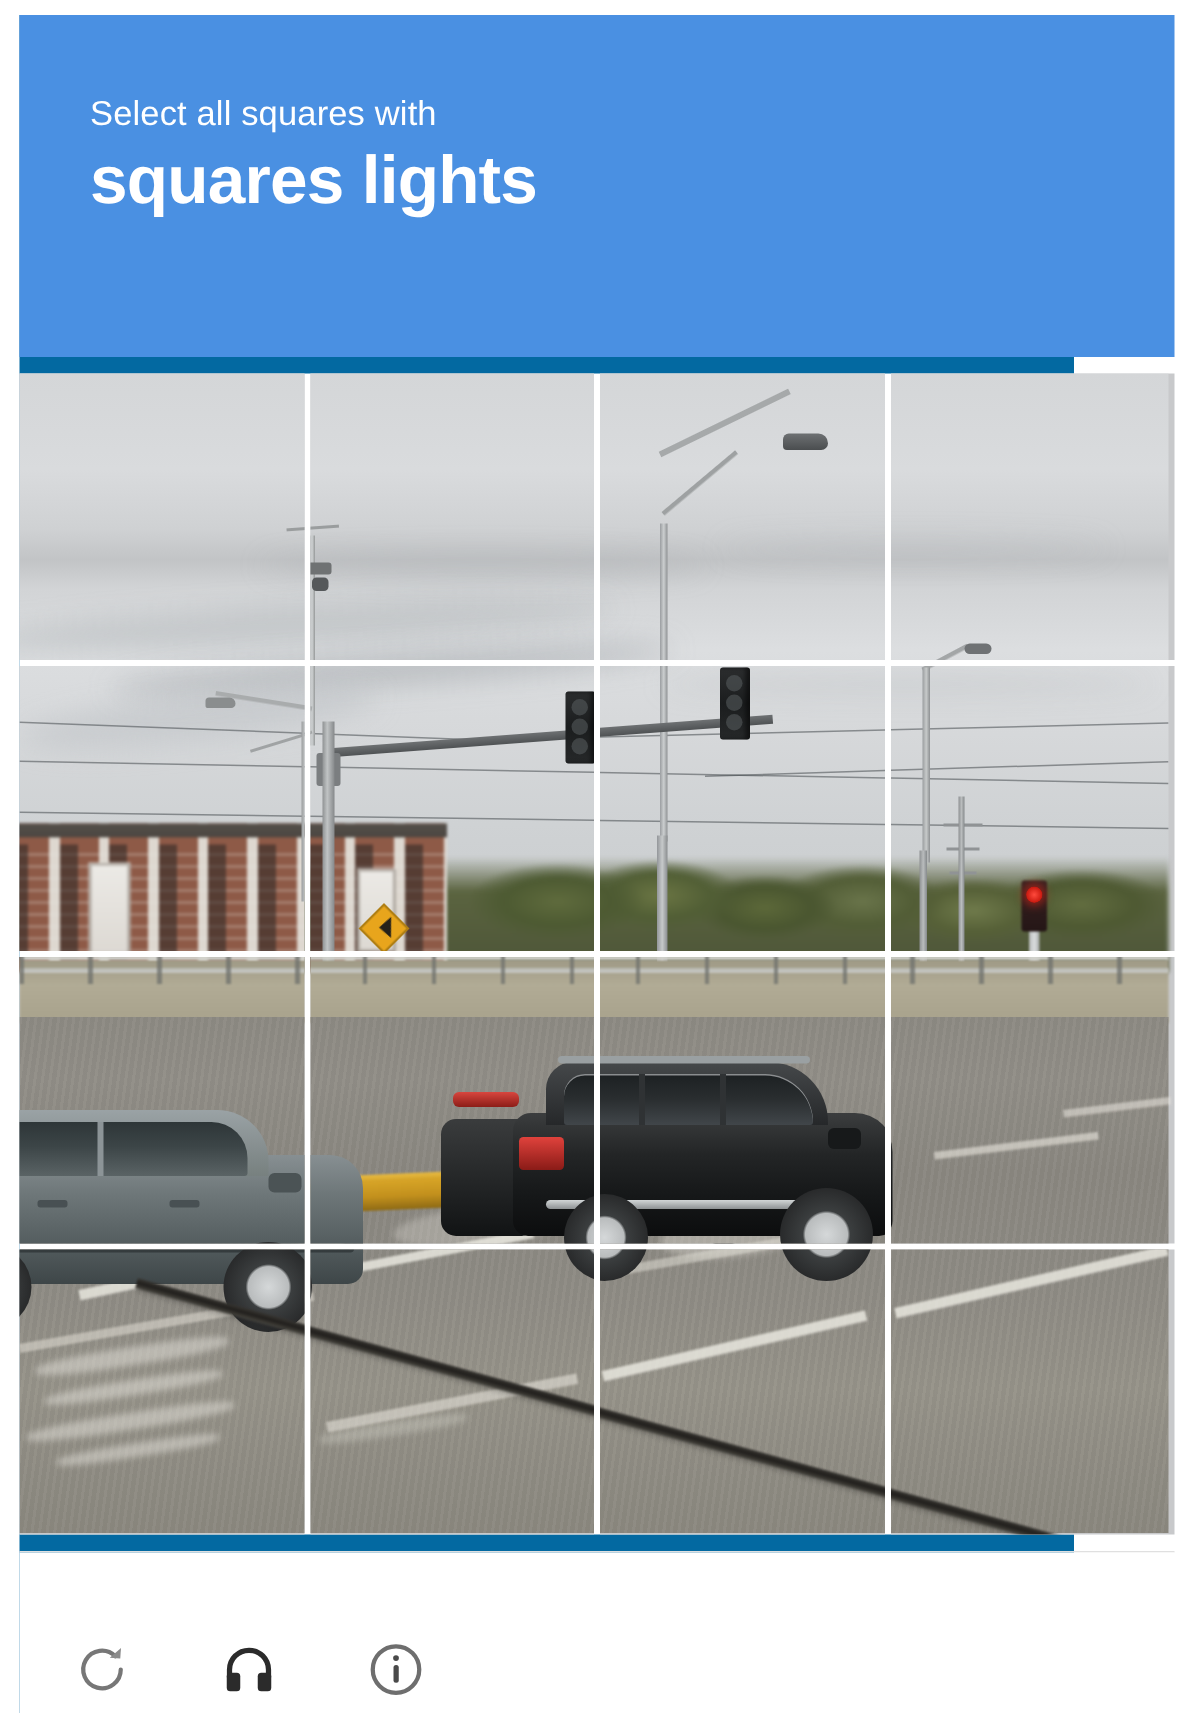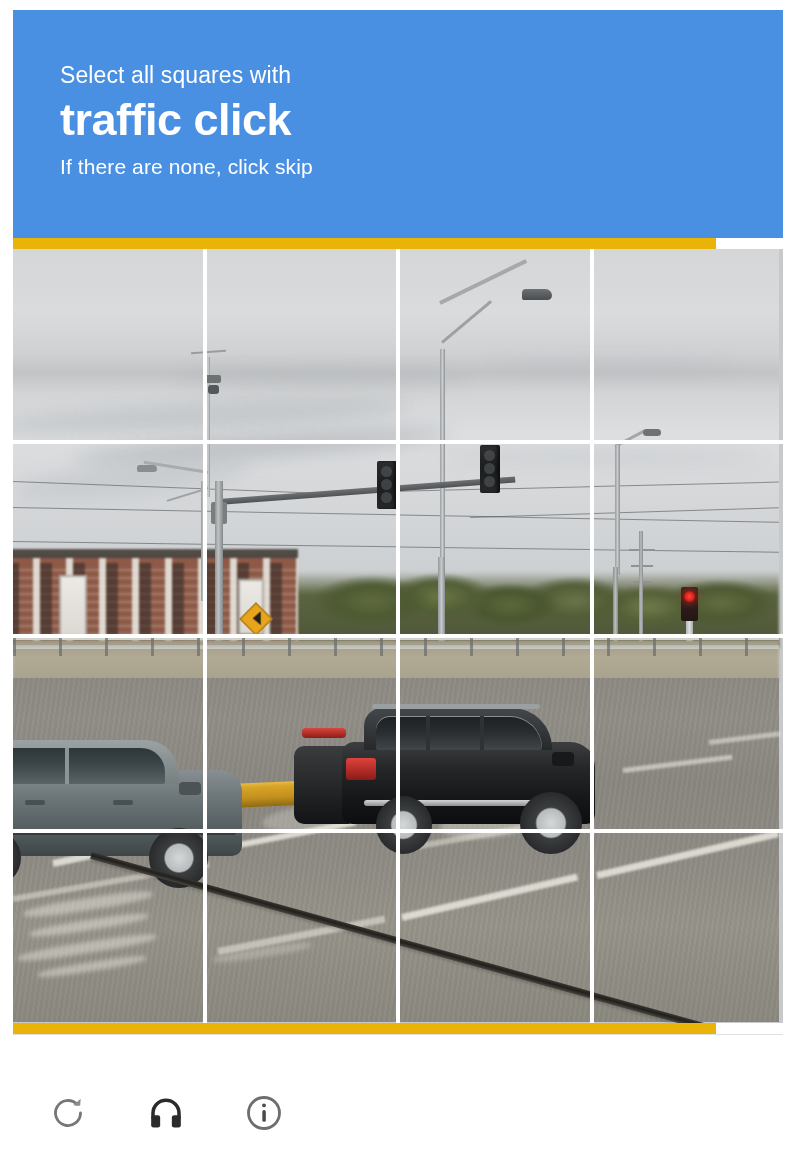--- a/index.html
+++ b/index.html
@@ -11,21 +11,21 @@
     font-family: "Liberation Sans", sans-serif;
     overflow: hidden;
   }
 
   #captcha-card {
     position: absolute;
     left: 13px;
     top: 10px;
     width: 703px;
     height: 1132px;
-    background: #eab308;
+    background: #0369a1;
   }
 
   
   .challenge-header {
     position: absolute;
     left: 0;
     top: 0;
     width: 770px;
     height: 228px;
     background: #4a90e2;
@@ -569,22 +569,21 @@
   }
 </style>
 </head>
 <body>
 
 <div id="captcha-card">
 
   <div class="challenge-header">
     <div class="header-inner">
       <div class="prompt-lead">Select all squares with</div>
-      <div class="prompt-target">traffic click</div>
-      <div class="prompt-note">If there are none, click skip</div>
+      <div class="prompt-target">squares lights</div>
     </div>
   </div>
 
   <div id="image-grid">
 
     <div class="grid-tile r0 c0">
       <div class="tile-scene">
         <div class="scene-sky"></div>
         <div class="cloud-band cb1"></div>
           <div class="cloud-band cb2"></div>

